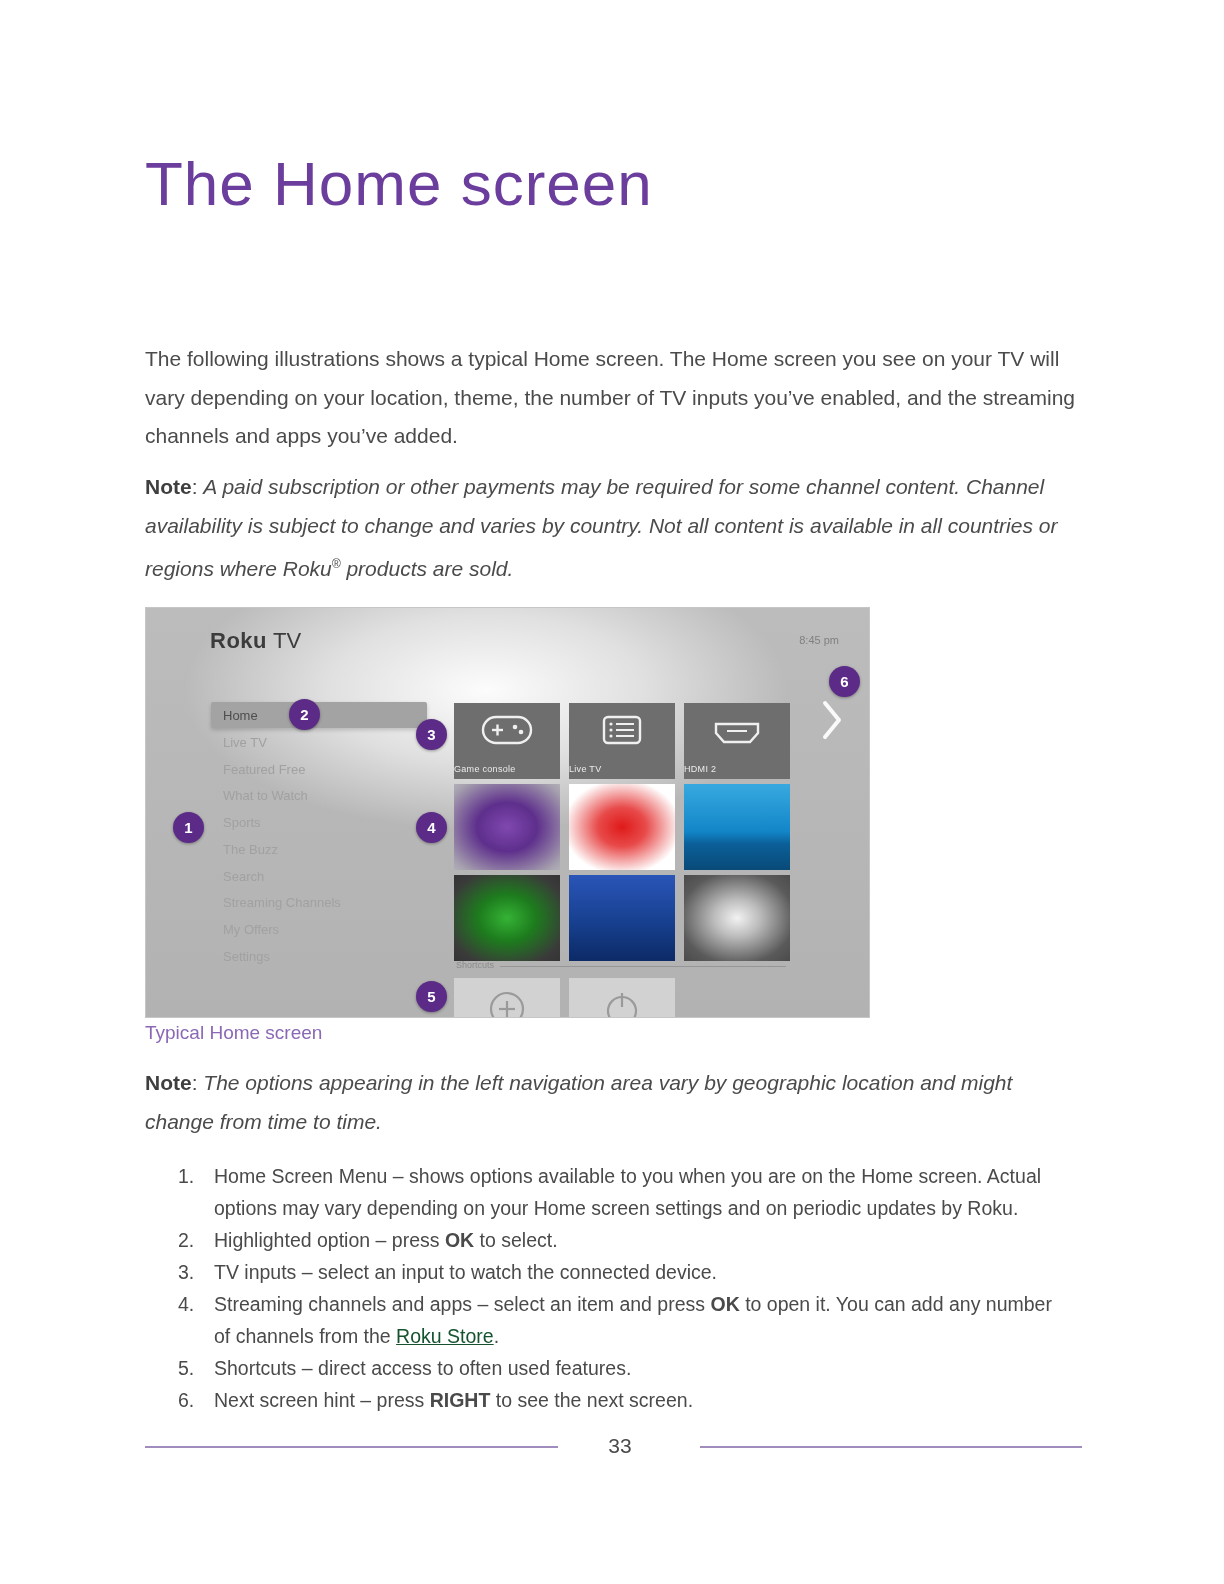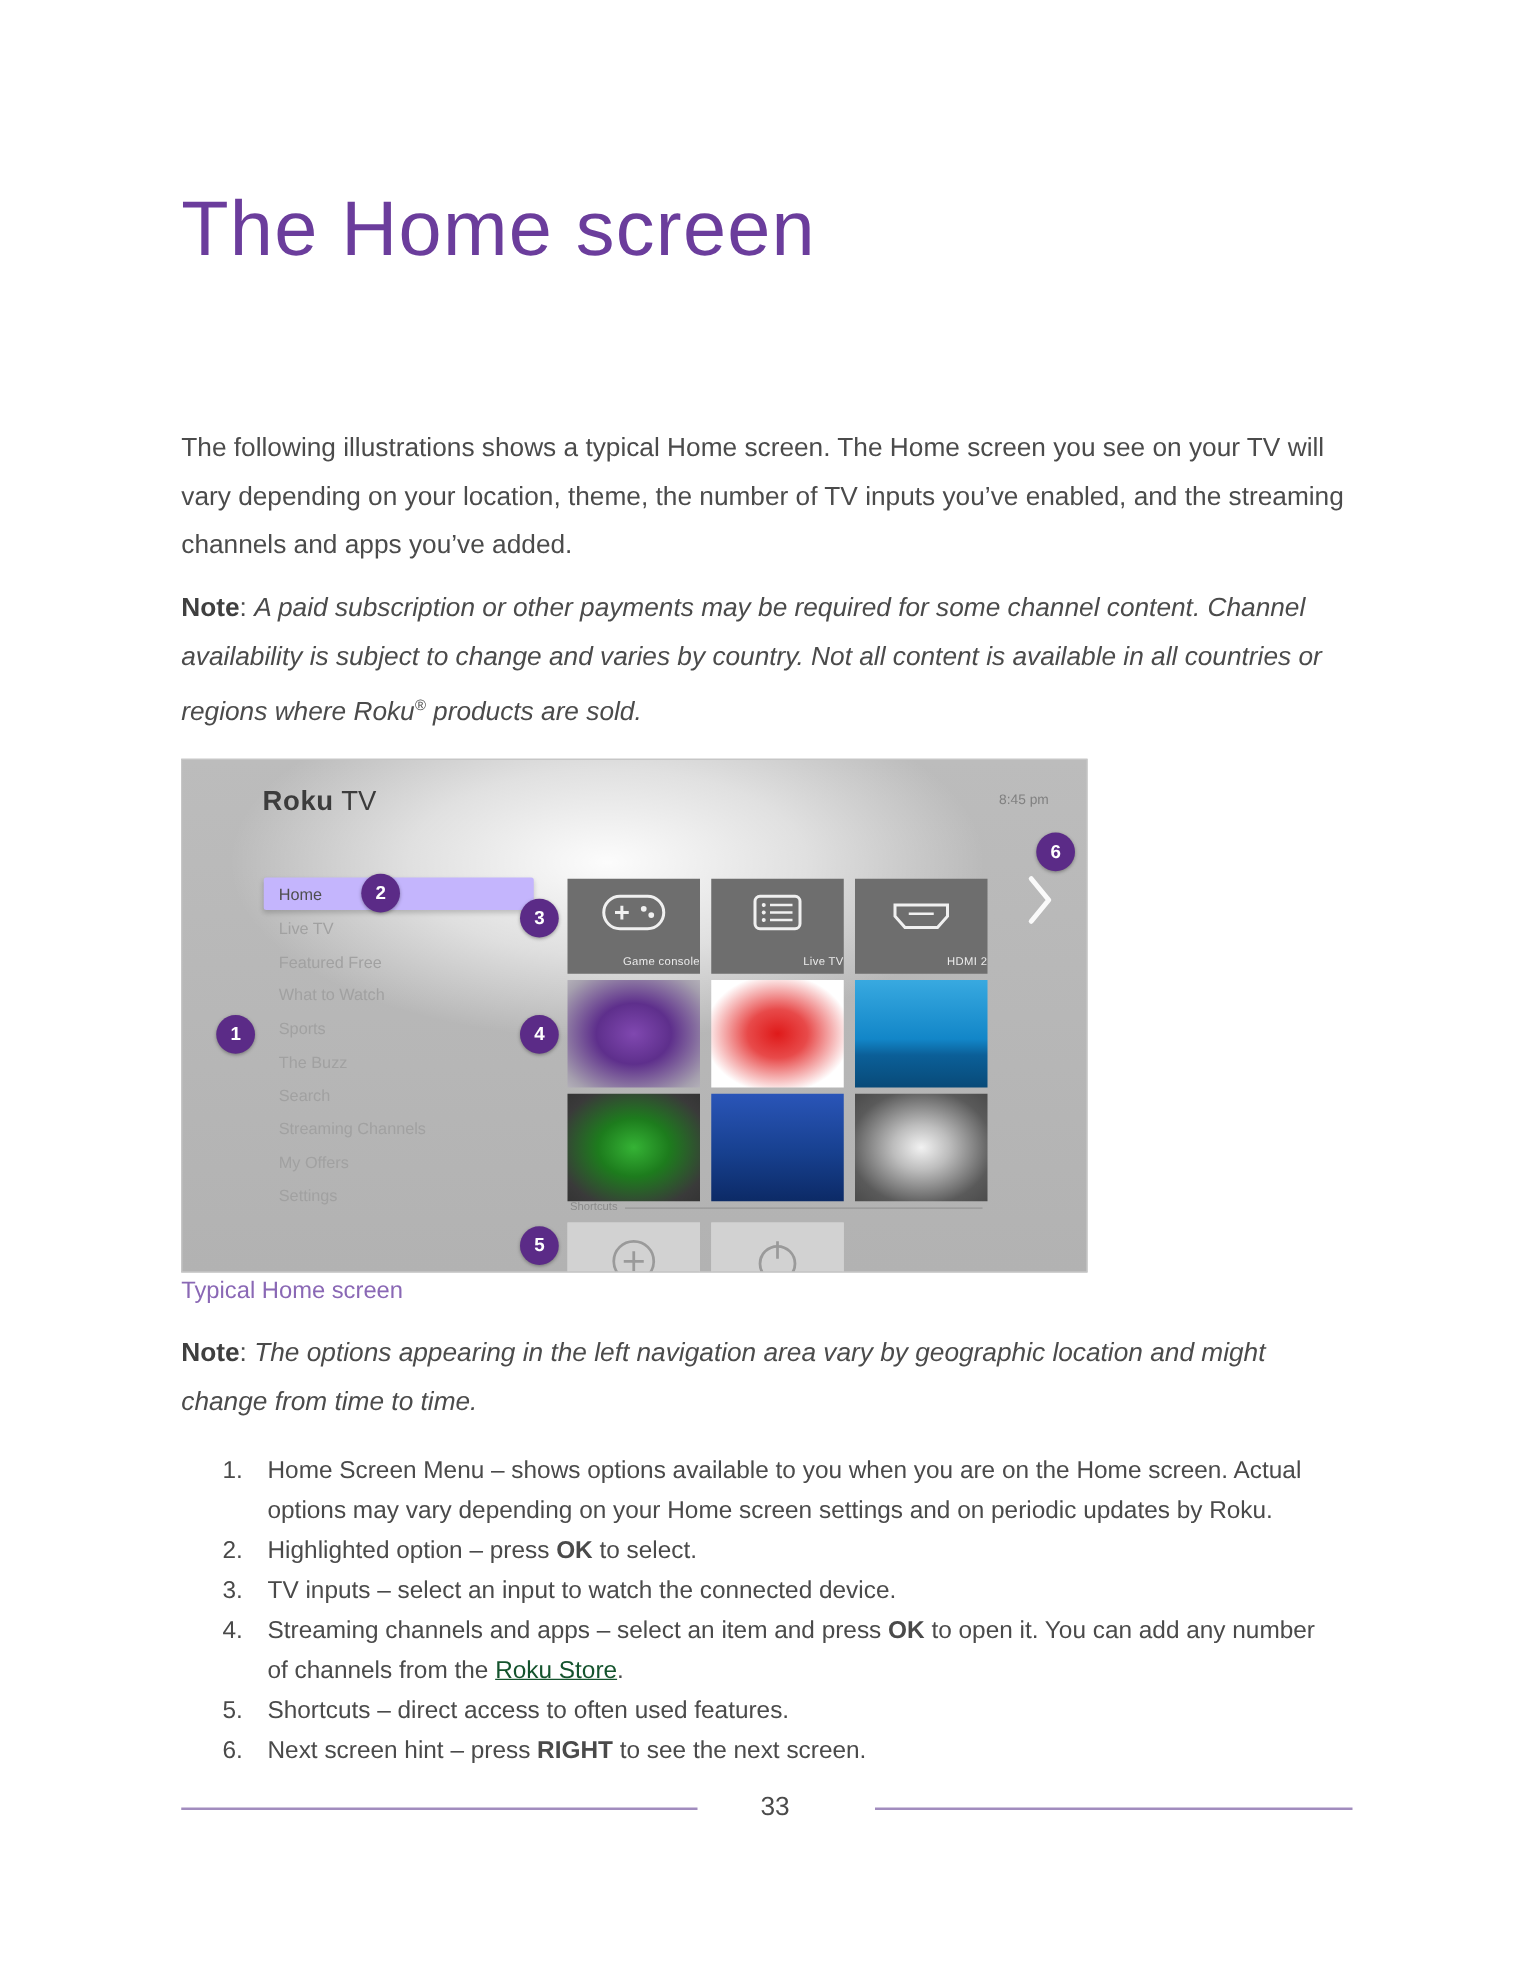--- a/index.html
+++ b/index.html
@@ -35,32 +35,32 @@
       radial-gradient(ellipse 58% 48% at 47% 20%, rgba(255,255,255,0.96) 0%, rgba(255,255,255,0.55) 38%, rgba(255,255,255,0) 72%),
       linear-gradient(180deg, #bcbcbc 0%, #b2b2b2 100%);
   }
   .tv-brand { position:absolute; left:64px; top:20px; font-size:22px; color:#3c3c3c; }
   .tv-brand .roku { font-weight:bold; letter-spacing:0.5px; }
   .tv-brand .tvword { font-weight:400; margin-left:6px; }
   .tv-time { position:absolute; right:30px; top:26px; font-size:11px; color:#808080;text-align:right; }
 
   .nav-highlight {
     position:absolute; left:65px; top:94px; width:216px; height:26px;
-    background:#c4b5fd; border-radius:2px; box-shadow:0 2px 4px rgba(0,0,0,0.18);
+    background:#a3a3a3; border-radius:2px; box-shadow:0 2px 4px rgba(0,0,0,0.18);
     display:flex; align-items:center; padding-left:12px;
     font-size:13px; color:#4e4e4e;
   }
   .nav-item { position:absolute; left:77px; font-size:13px; color:#a1a1a1; }
 
   .tile { position:absolute; width:106px; }
   .t-input { top:95px; height:76px; background:#6e6e6e; }
   .tile-icon { position:absolute; top:10px; left:0; width:100%; display:flex; justify-content:center; }
   .tile-label {
     position:absolute; bottom:5px; left:0; width:100%;
-    text-align:right; font-size:9px; letter-spacing:0.3px; color:#ececec;
+    text-align:left; font-size:9px; letter-spacing:0.3px; color:#ececec;
   }
   .t-c { height:86px; }
   .t-purple { background:radial-gradient(ellipse at 50% 50%, #8048b0 0%, #5e2f8c 40%, #a59fae 88%, #b3b0b8 100%); }
   .t-red    { background:radial-gradient(ellipse at 50% 50%, #df1a1a 0%, #e84a4a 32%, #ffffff 78%); }
   .t-blue   { background:linear-gradient(180deg, #38a9e0 0%, #1286c8 55%, #0b5f98 70%, #084a78 100%); }
   .t-green  { background:radial-gradient(ellipse at 50% 50%, #35b335 0%, #1d7c1d 38%, #3a3a3a 82%, #343434 100%); }
   .t-navy   { background:linear-gradient(180deg, #2a55b8 0%, #17408f 55%, #0c2a66 100%); }
   .t-white  { background:radial-gradient(ellipse at 50% 50%, #f2f2f2 0%, #bdbdbd 30%, #5a5a5a 76%, #4b4b4b 100%); }
 
   .shortcuts-label { position:absolute; left:310px; top:352px; font-size:9px; color:#8b8b8b; }

